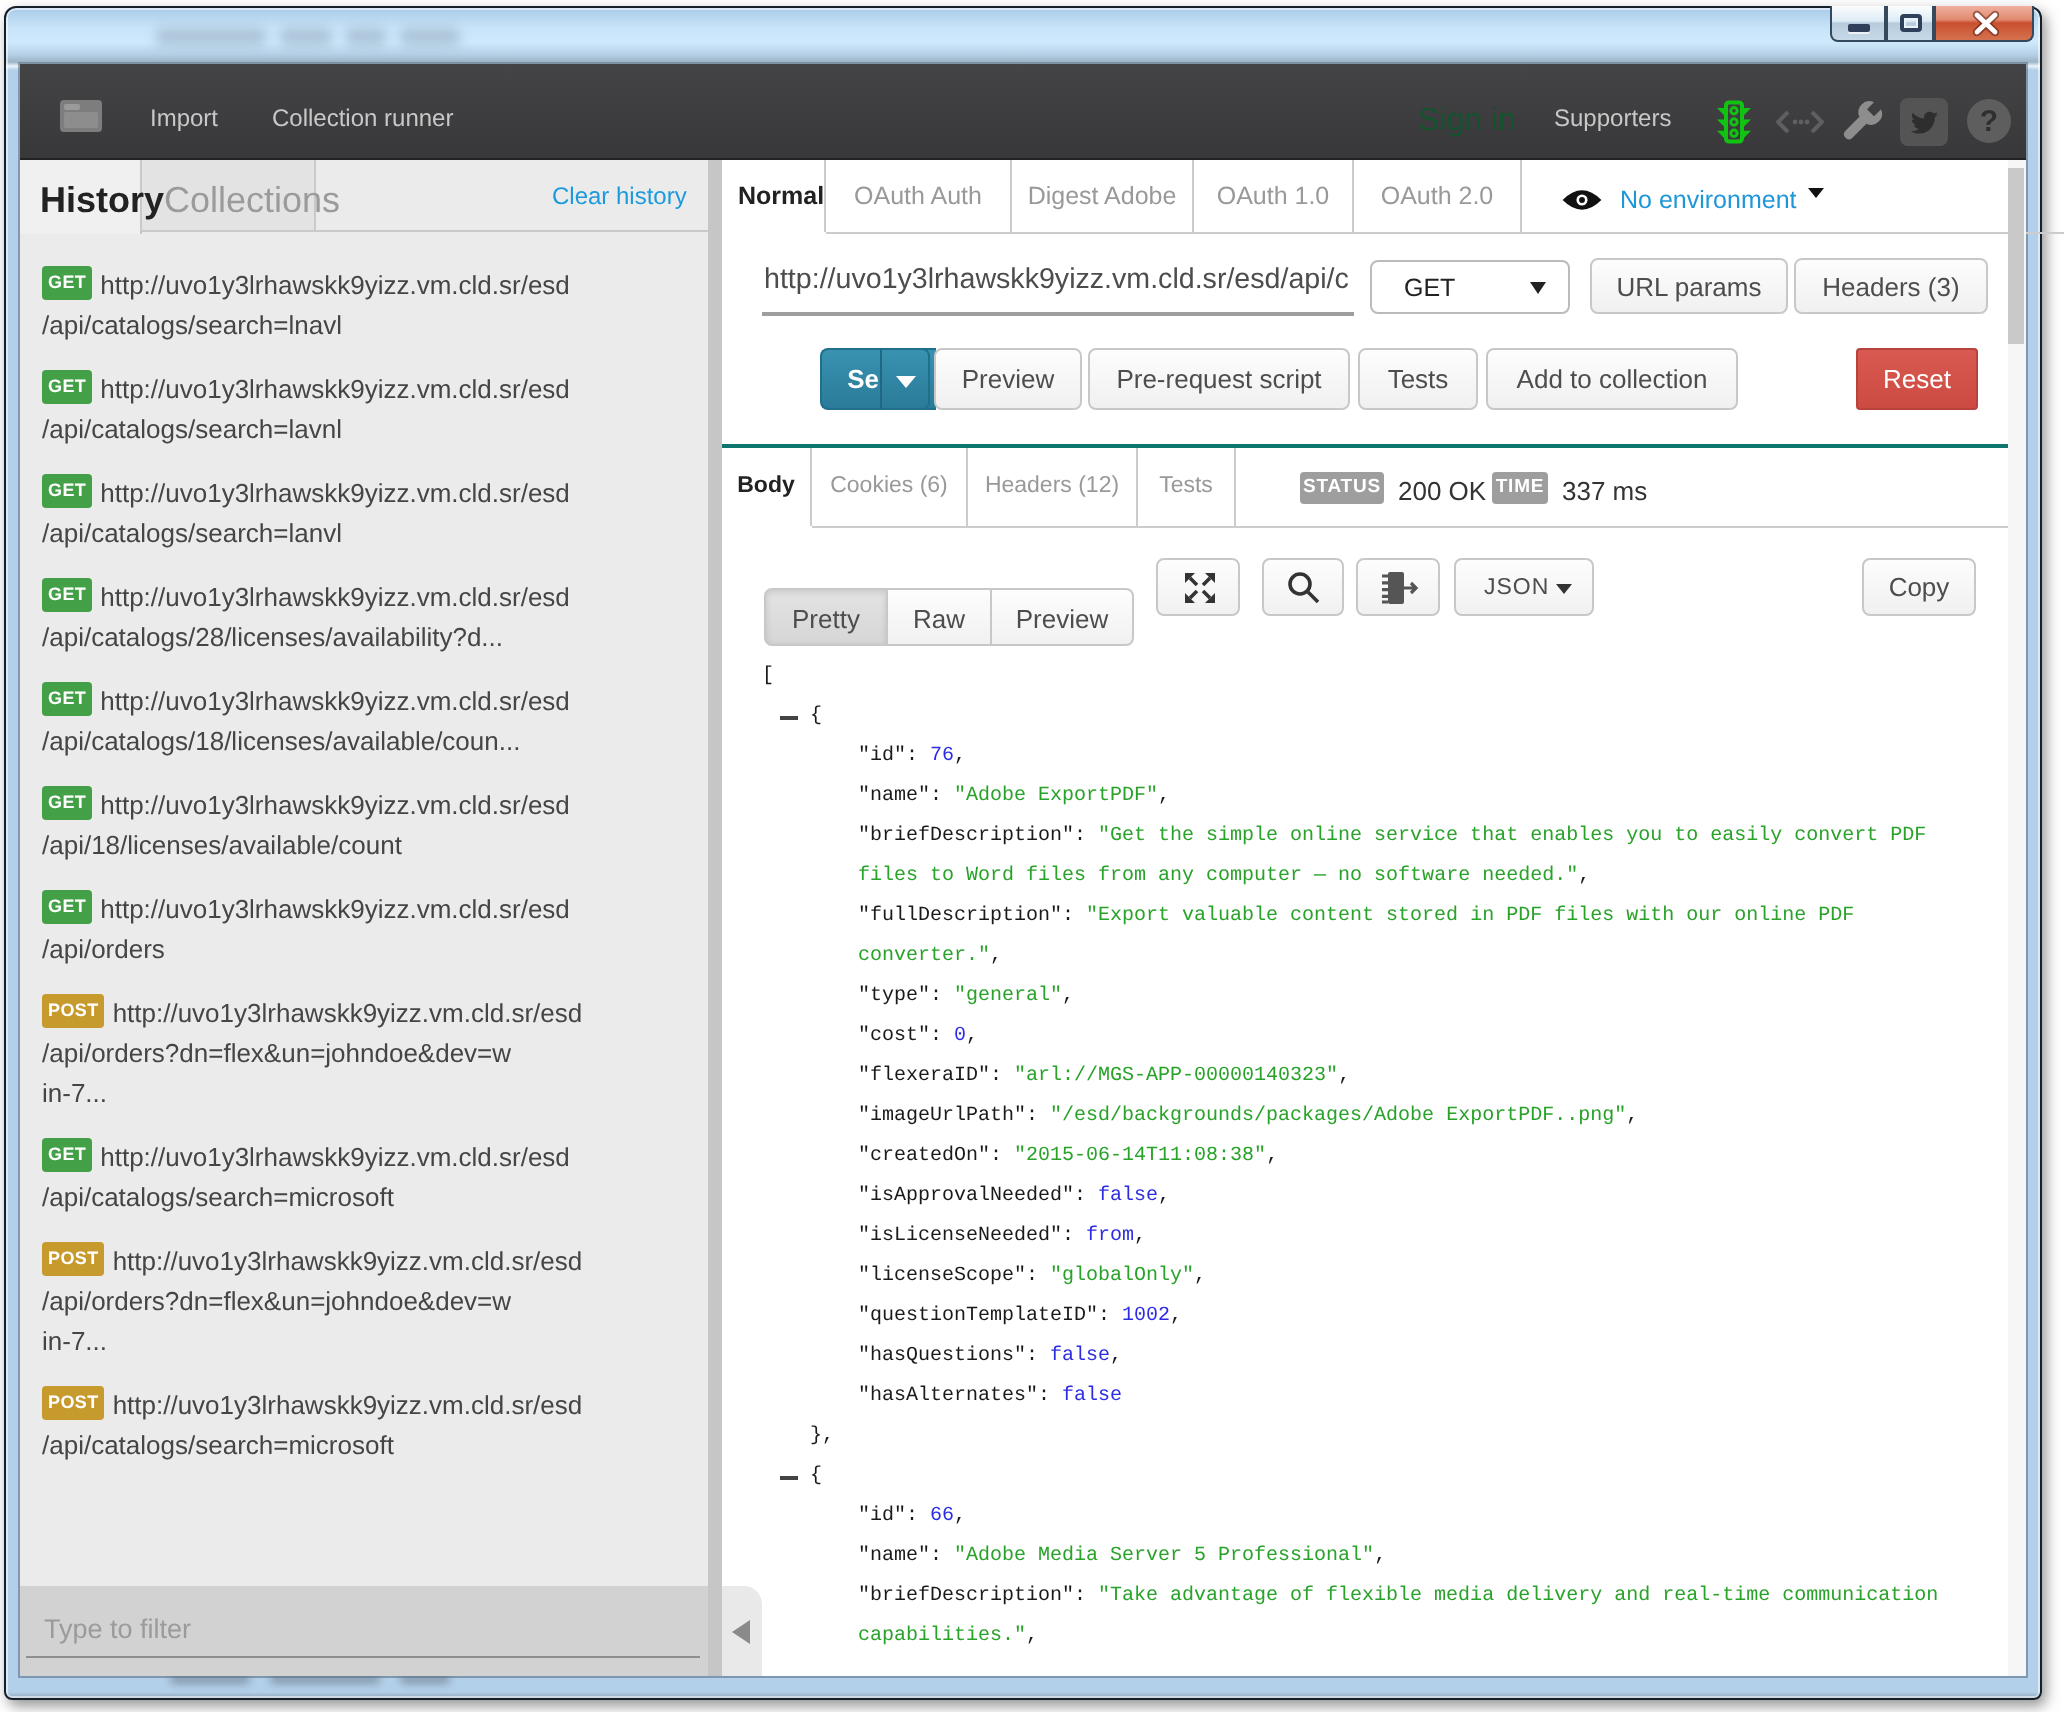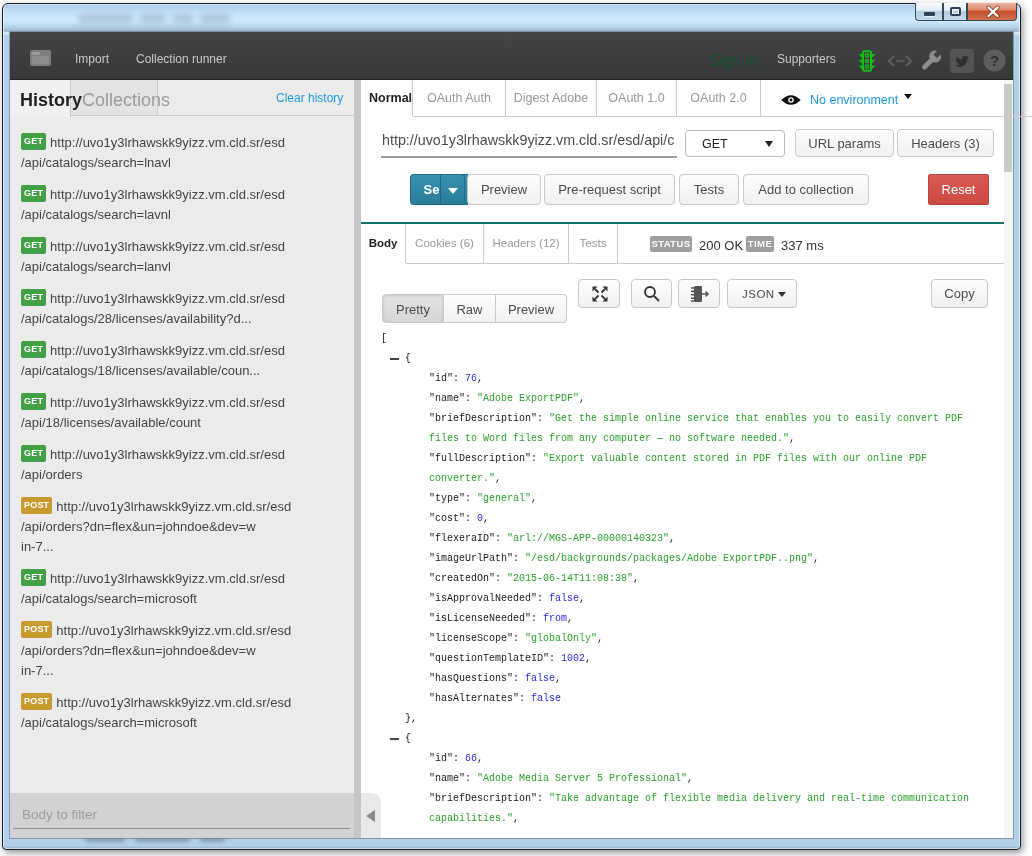--- a/index.html
+++ b/index.html
@@ -259,21 +259,21 @@
     <div class="hitem"><span class="badge bget">GET</span>http://uvo1y3lrhawskk9yizz.vm.cld.sr/esd<br>/api/catalogs/28/licenses/availability?d...</div>
     <div class="hitem"><span class="badge bget">GET</span>http://uvo1y3lrhawskk9yizz.vm.cld.sr/esd<br>/api/catalogs/18/licenses/available/coun...</div>
     <div class="hitem"><span class="badge bget">GET</span>http://uvo1y3lrhawskk9yizz.vm.cld.sr/esd<br>/api/18/licenses/available/count</div>
     <div class="hitem"><span class="badge bget">GET</span>http://uvo1y3lrhawskk9yizz.vm.cld.sr/esd<br>/api/orders</div>
     <div class="hitem"><span class="badge bpost">POST</span>http://uvo1y3lrhawskk9yizz.vm.cld.sr/esd<br>/api/orders?dn=flex&amp;un=johndoe&amp;dev=w<br>in-7...</div>
     <div class="hitem"><span class="badge bget">GET</span>http://uvo1y3lrhawskk9yizz.vm.cld.sr/esd<br>/api/catalogs/search=microsoft</div>
     <div class="hitem"><span class="badge bpost">POST</span>http://uvo1y3lrhawskk9yizz.vm.cld.sr/esd<br>/api/orders?dn=flex&amp;un=johndoe&amp;dev=w<br>in-7...</div>
     <div class="hitem"><span class="badge bpost">POST</span>http://uvo1y3lrhawskk9yizz.vm.cld.sr/esd<br>/api/catalogs/search=microsoft</div>
   </div>
 <div id="sfilter">
-    <span class="ph">Body to filter</span>
+    <span class="ph">Type to filter</span>
     <span class="ul"></span>
   </div>
 <div id="divider"></div>
 <div id="collapse">
     <b></b>
   </div>
 
 <div id="main"></div>
 <div id="rtabs">
   <div class="bb"></div>

